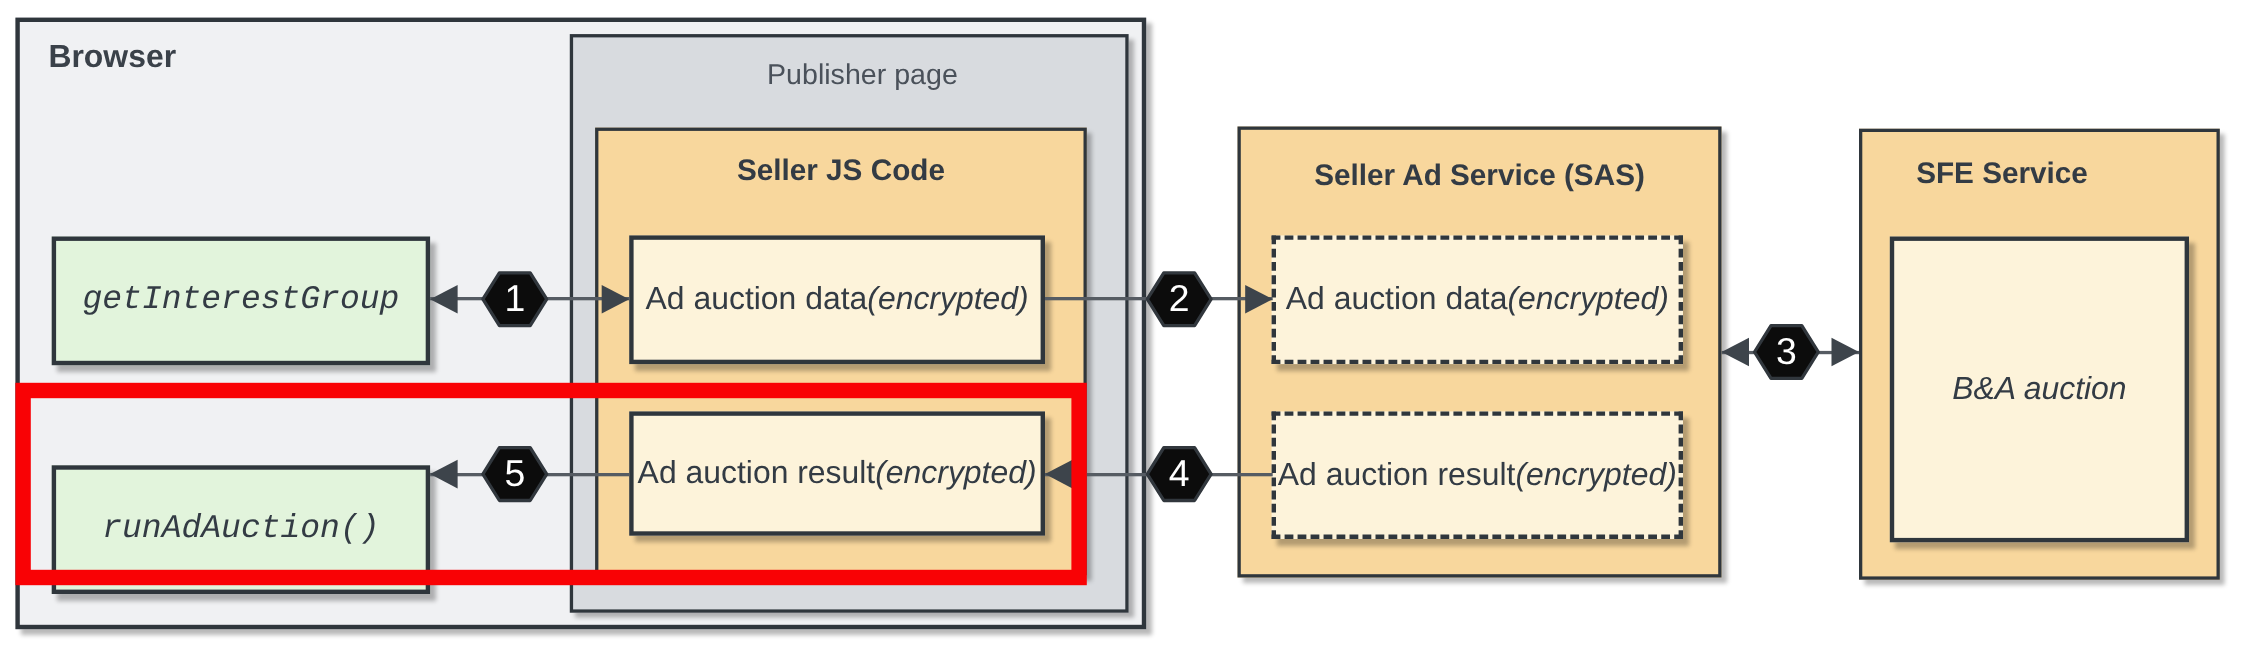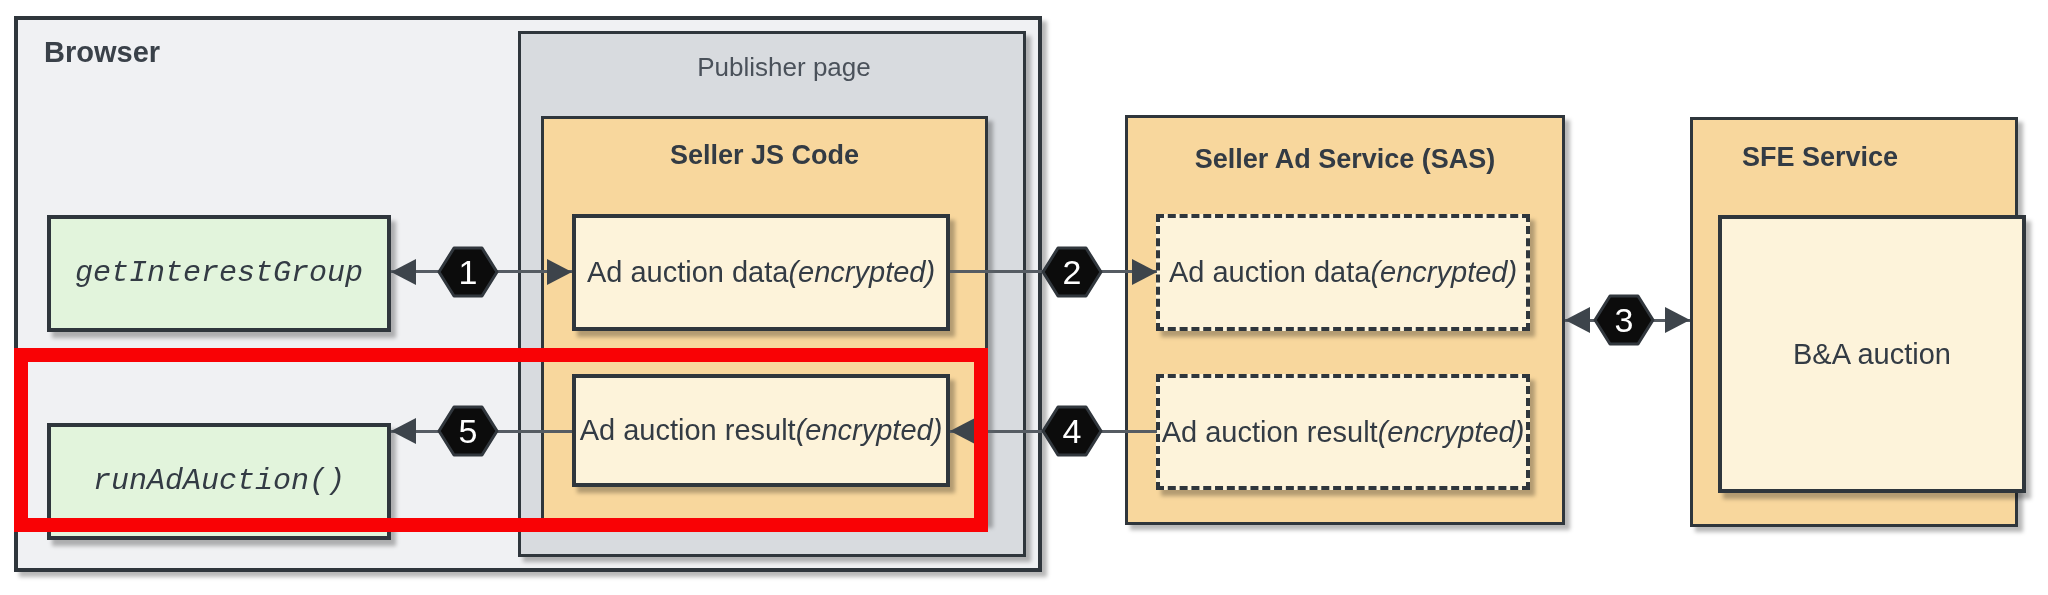--- a/index.html
+++ b/index.html
@@ -78,21 +78,21 @@
 
   <div class="abs node dashed" style="left:1156px;top:214px;width:374px;height:117px;">
     <span>Ad auction data</span>
     <span class="enc">(encrypted)</span>
   </div>
   <div class="abs node dashed" style="left:1156px;top:374px;width:374px;height:116px;">
     <span>Ad auction result</span>
     <span class="enc">(encrypted)</span>
   </div>
 
-  <div class="abs node" style="left:1718px;top:215px;width:308px;height:278px;">
+  <div class="abs node" style="left:1718px;top:215px;width:272px;height:278px;font-style:italic;">
     <span>B&amp;A auction</span>
   </div>
 
   <div class="abs aline" style="left:391px;top:270px;width:181px;"></div>
   <div class="abs ah ah-left" style="left:391px;top:259px;"></div>
   <div class="abs ah ah-right" style="left:547px;top:259px;"></div>
   <div class="abs hex" style="left:437px;top:244px;">
     <svg width="62" height="56">
       <polygon points="2,28 17,4 45,4 60,28 45,52 17,52" fill="#0c0c0c" stroke="#31373d" stroke-width="3" stroke-linejoin="round"></polygon>
     </svg>

